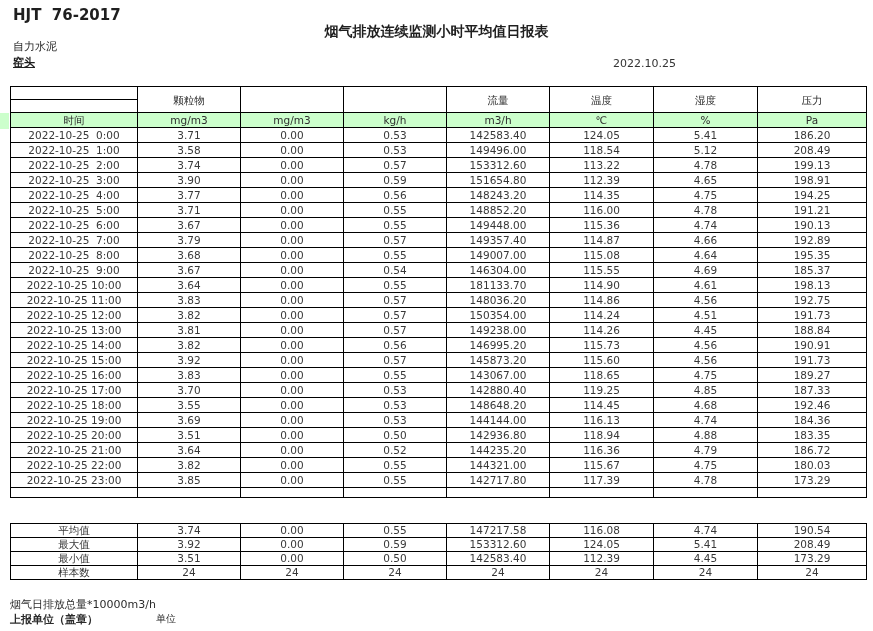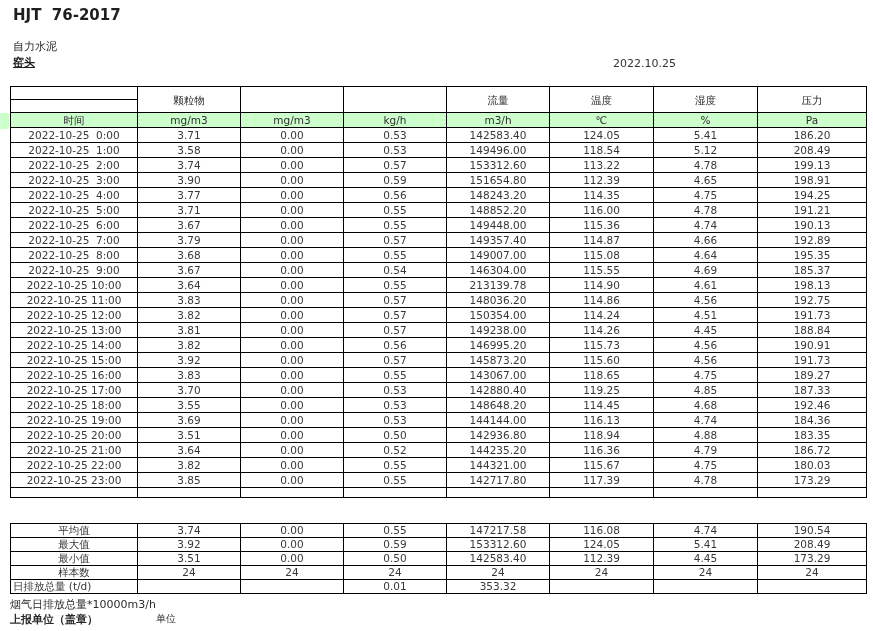--- a/index.html
+++ b/index.html
@@ -32,20 +32,21 @@
   .footnote{position:absolute;left:10px;top:597px;font-size:11px;color:#2b2b2b;}
   .report-unit{position:absolute;left:10px;top:612px;font-size:11px;color:#2b2b2b;font-weight:bold;}
   .unit-word{position:absolute;left:156px;top:612px;font-size:10px;color:#2b2b2b;}
 </style>
 </head>
 <body>
 
 <div class="page">
 
   <div class="hjt">HJT  76-2017</div>
+  <div class="title">烟气排放连续监测小时平均值日报表</div>
   <div class="company">自力水泥</div>
   <div class="station">窑头</div>
   <div class="rptdate">2022.10.25</div>
 
   <div class="green-strip"></div>
 
   <table class="main">
     <colgroup>
       <col style="width:127px">
         <col style="width:103px">
@@ -180,21 +181,21 @@
           <td>146304.00</td>
           <td>115.55</td>
           <td>4.69</td>
           <td>185.37</td>
         </tr>
         <tr>
           <td>2022-10-25 10:00</td>
           <td>3.64</td>
           <td>0.00</td>
           <td>0.55</td>
-          <td>213139.78</td>
+          <td>181133.70</td>
           <td>114.90</td>
           <td>4.61</td>
           <td>198.13</td>
         </tr>
         <tr>
           <td>2022-10-25 11:00</td>
           <td>3.83</td>
           <td>0.00</td>
           <td>0.57</td>
           <td>148036.20</td>
@@ -382,30 +383,20 @@
         <tr>
           <td>样本数</td>
           <td>24</td>
           <td>24</td>
           <td>24</td>
           <td>24</td>
           <td>24</td>
           <td>24</td>
           <td>24</td>
         </tr>
-        <tr>
-          <td class="left-label">日排放总量 (t/d)</td>
-          <td></td>
-          <td></td>
-          <td>0.01</td>
-          <td>353.32</td>
-          <td></td>
-          <td></td>
-          <td></td>
-        </tr>
       </tbody>
   </table>
 
   <div class="footnote">烟气日排放总量*10000m3/h</div>
   <div class="report-unit">上报单位（盖章）</div>
   <div class="unit-word">单位</div>
 
 </div>
 
 </body></html>

